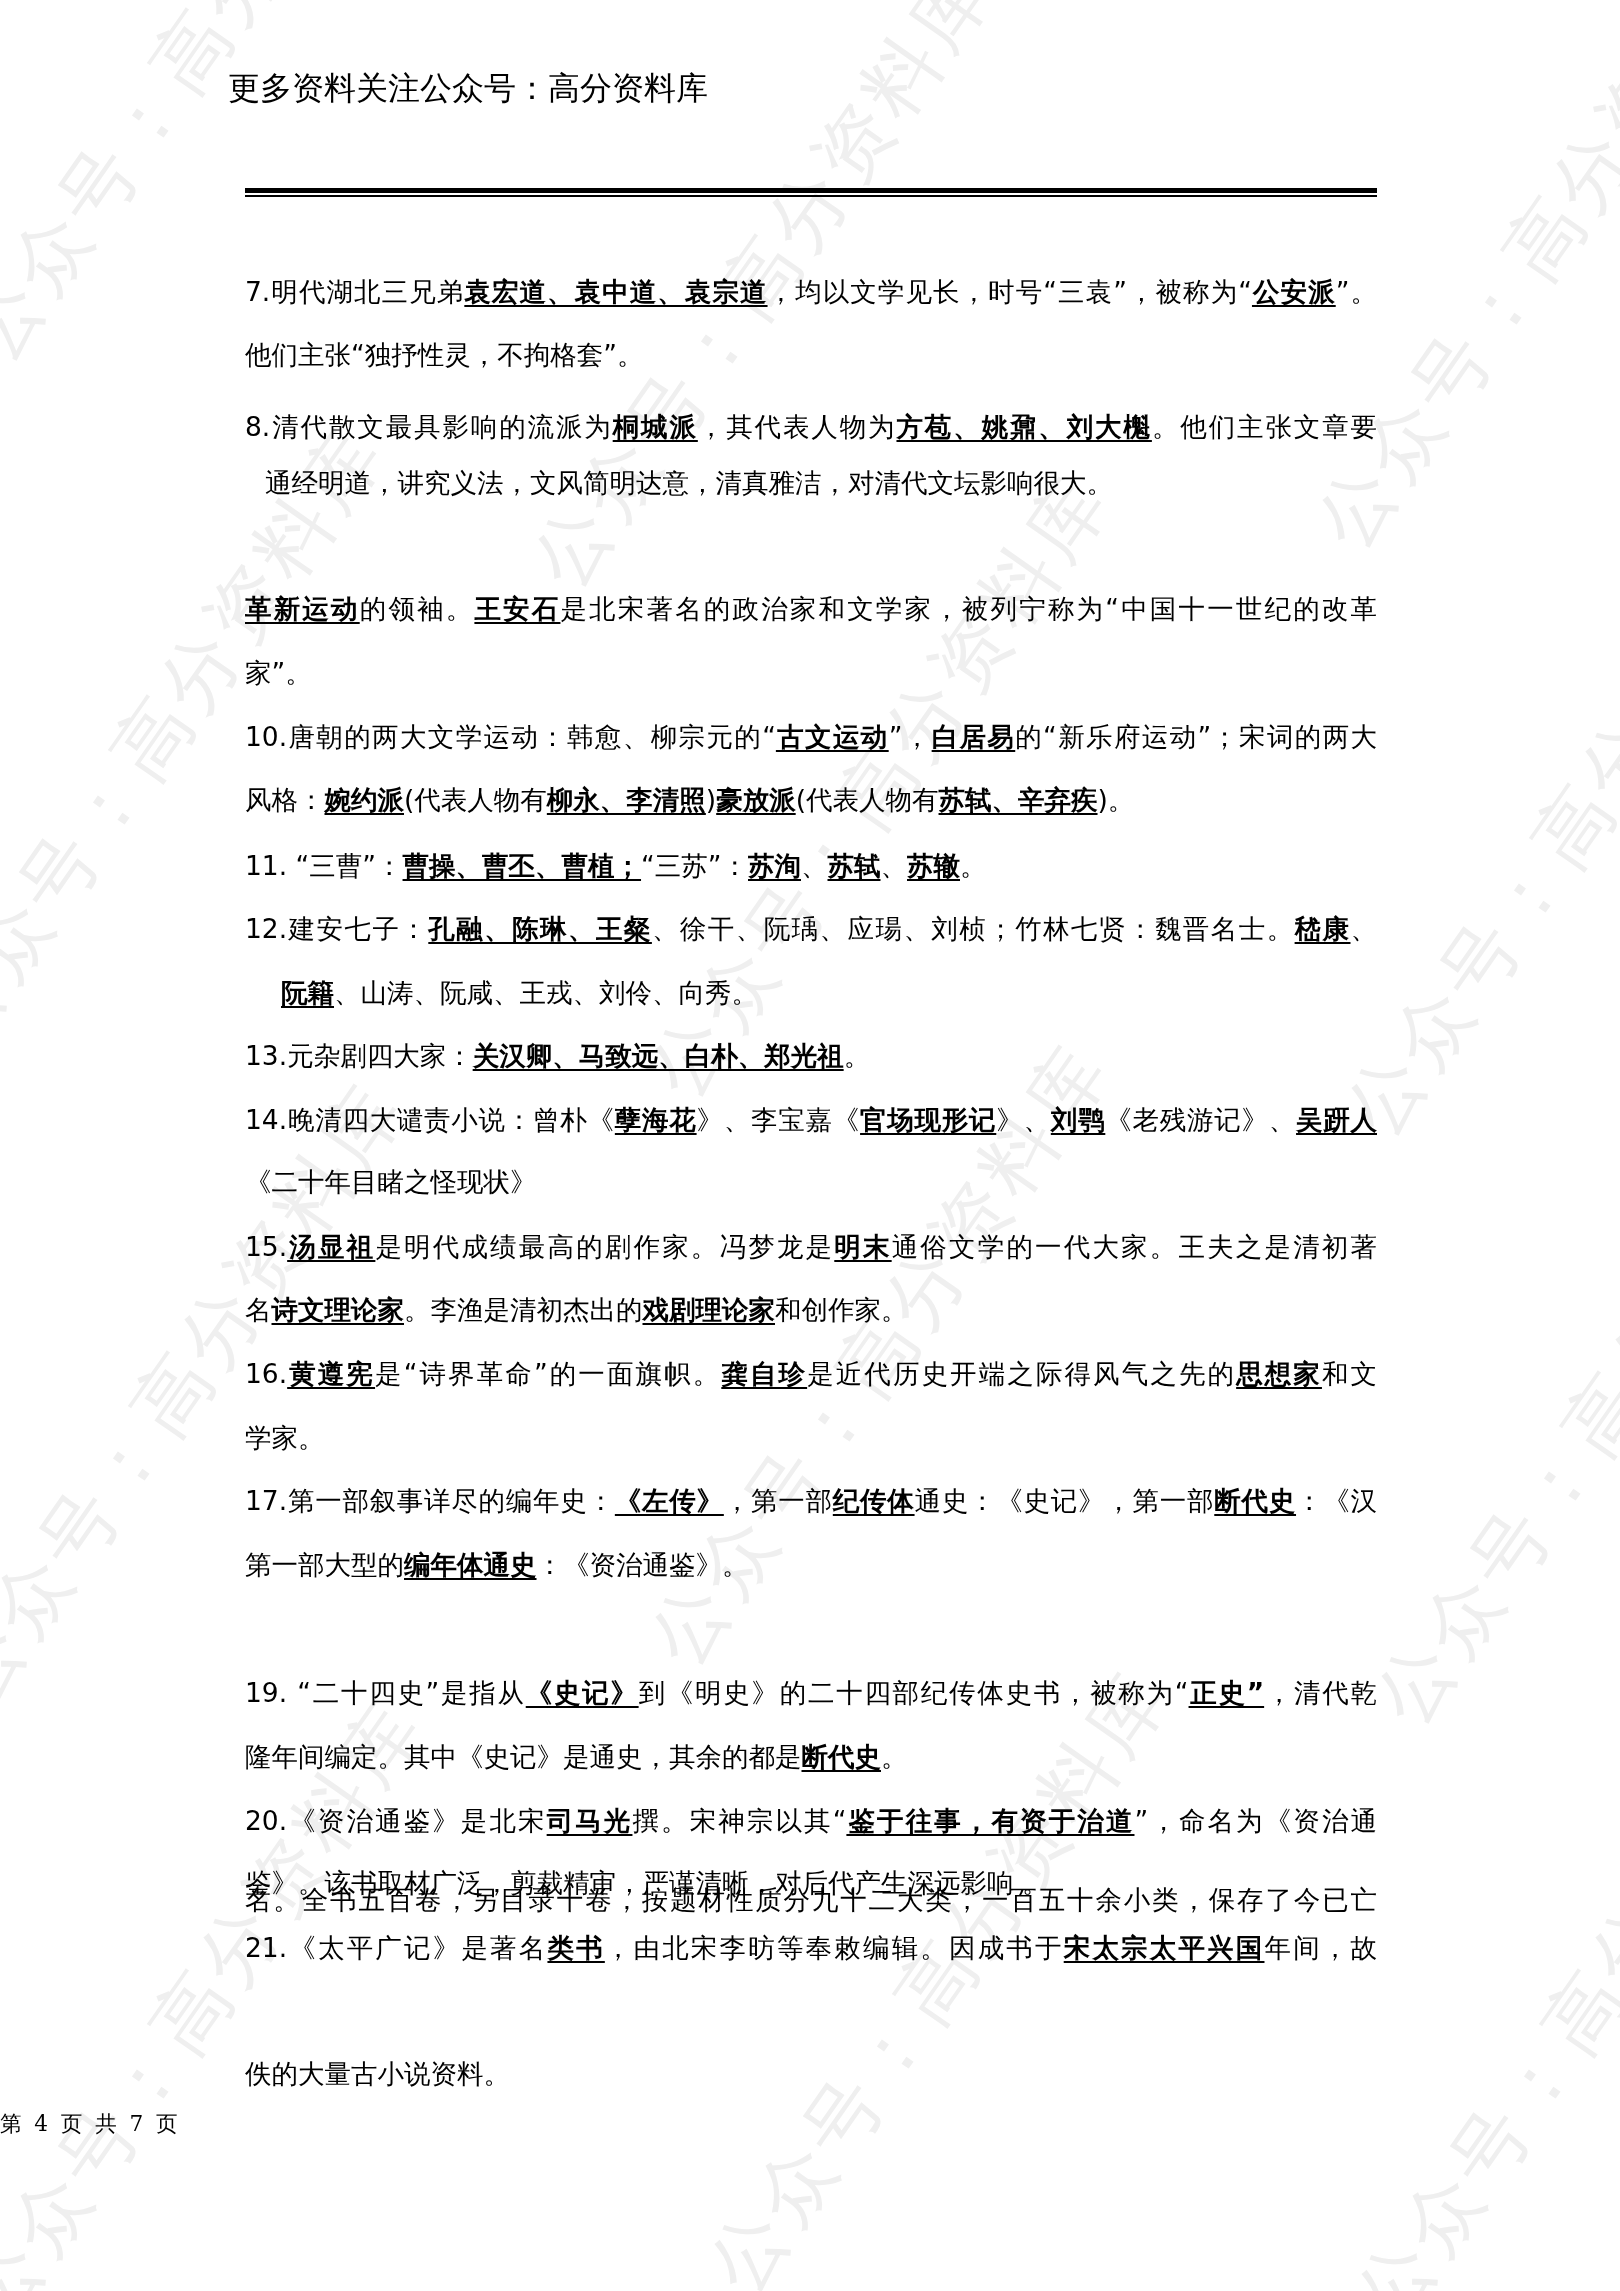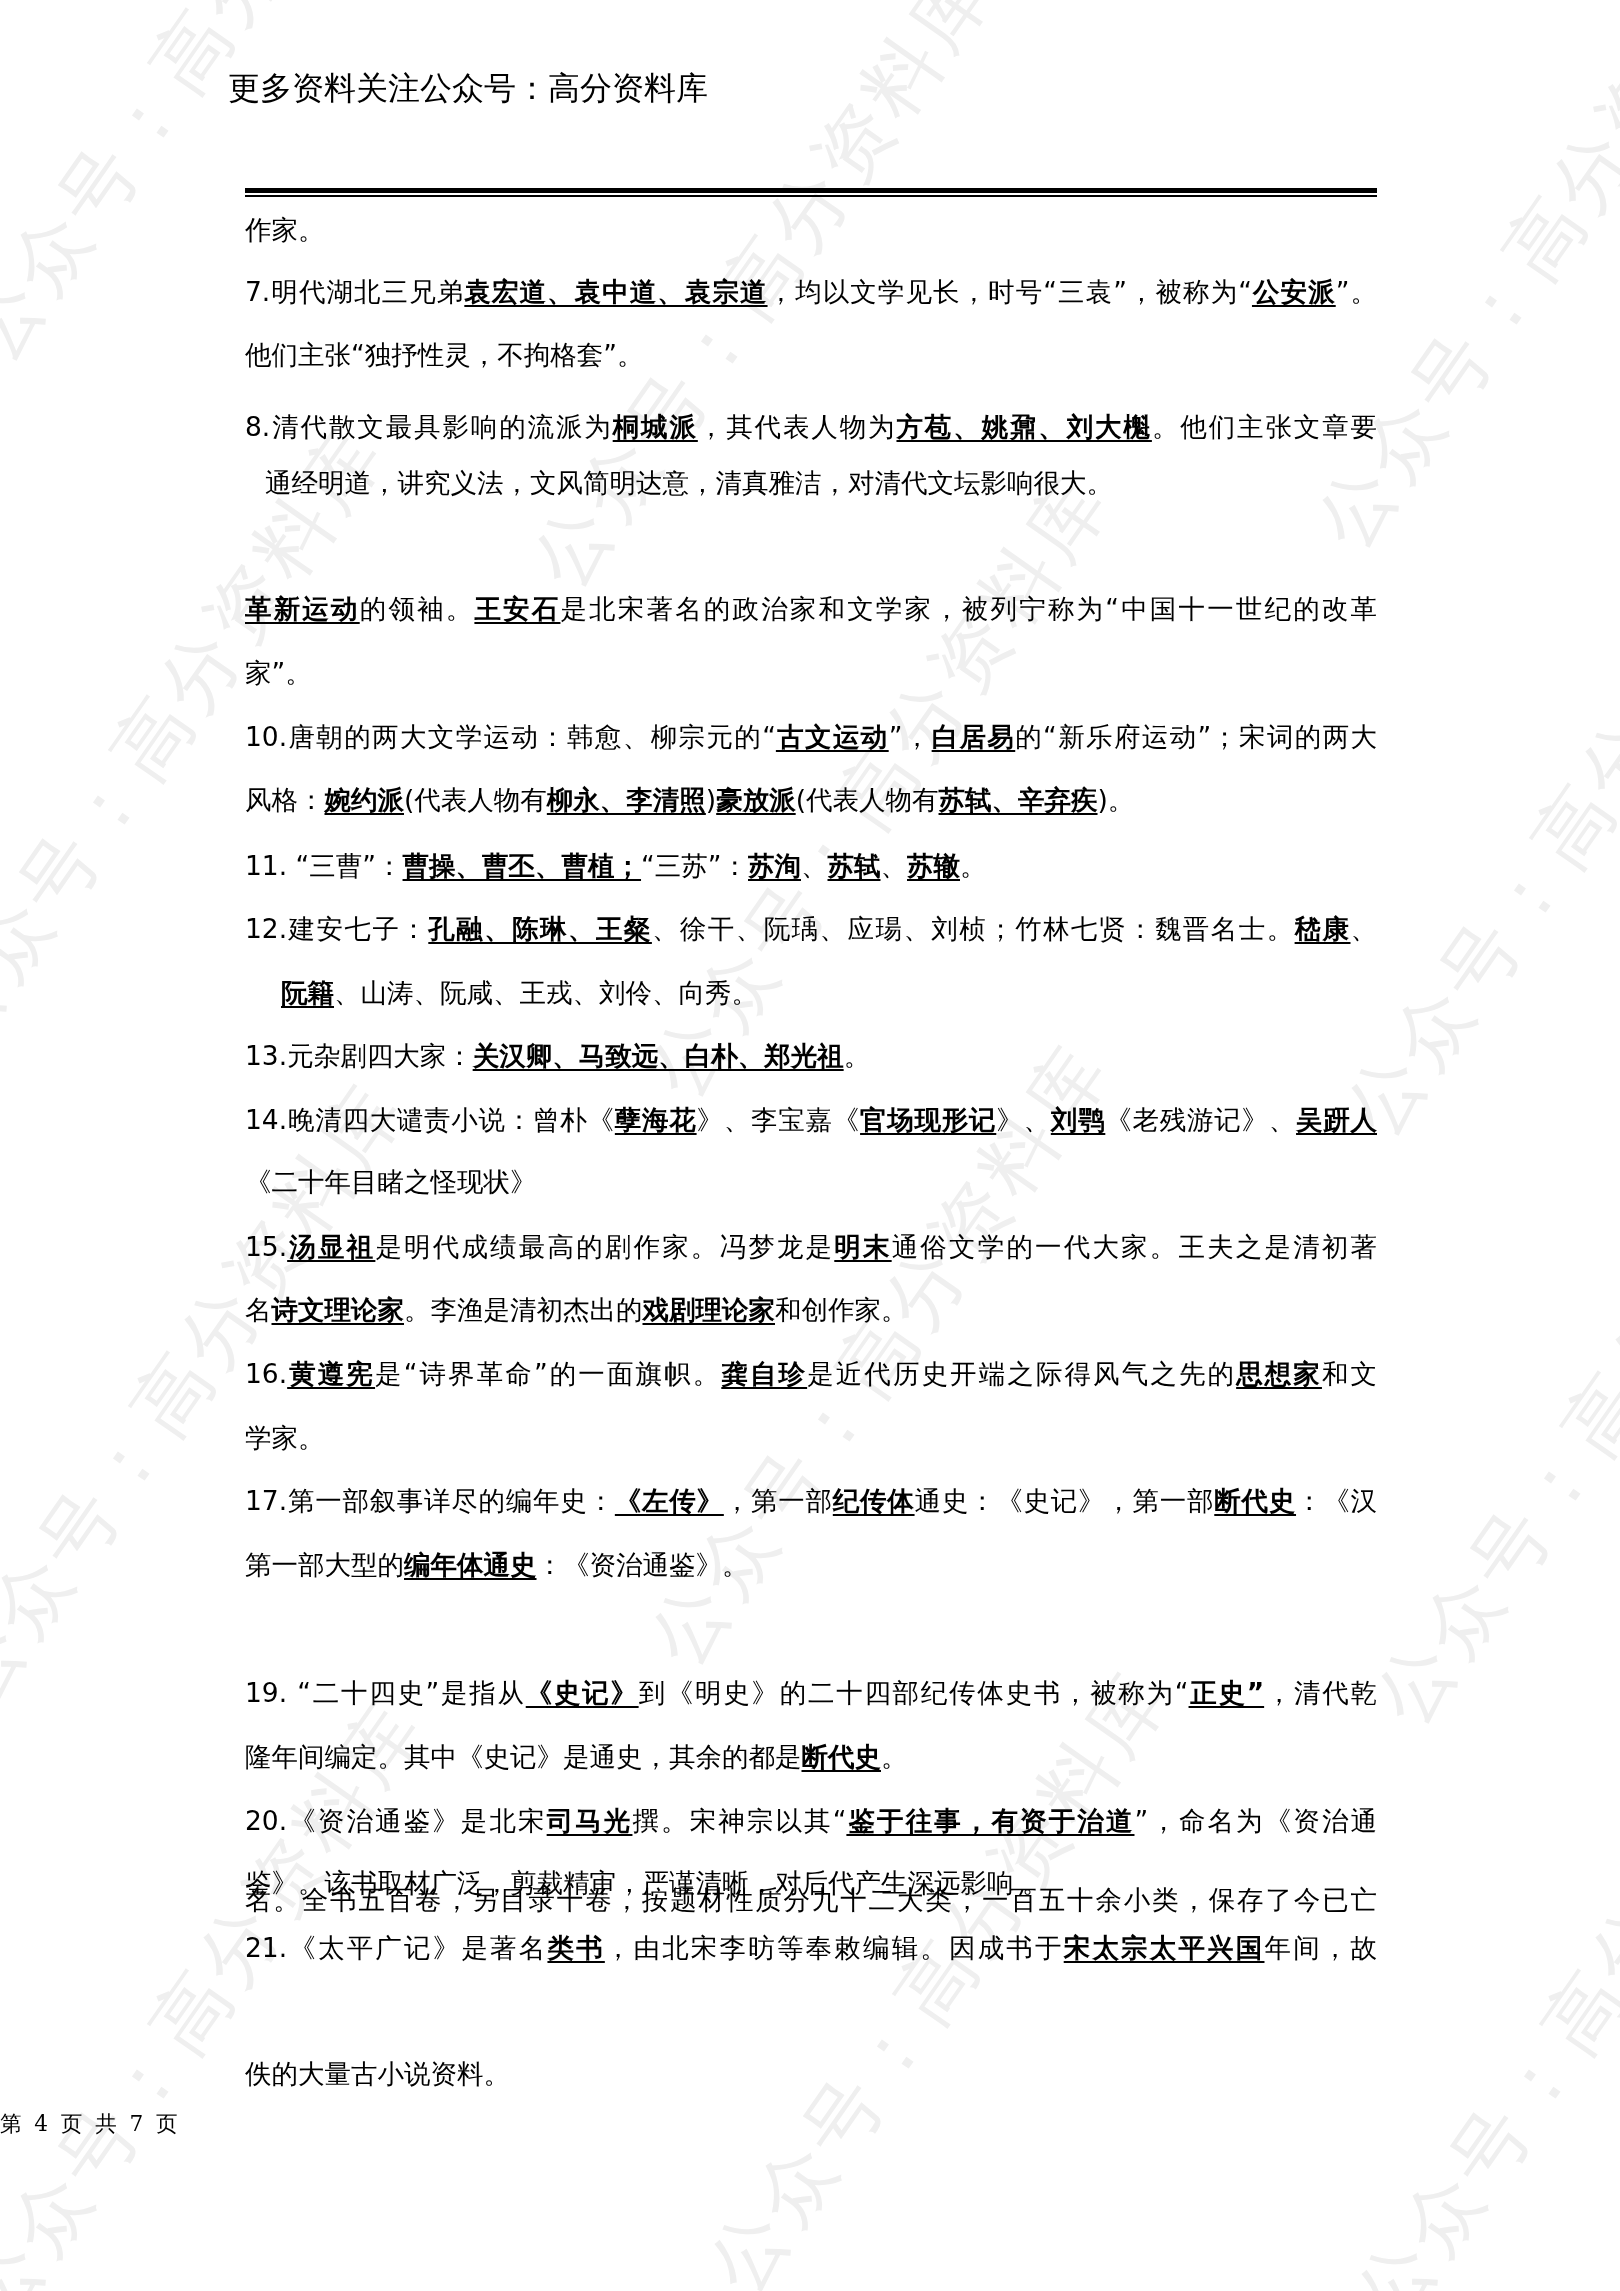--- a/index.html
+++ b/index.html
@@ -51,21 +51,20 @@
     <div class="wm" style="left: 686px; top: 2254px; color: rgb(239, 239, 239);">公众号：高分资料库</div>
     <div class="wm" style="left: 1333px; top: 2284px; color: rgb(239, 239, 239);">公众号：高分资料库</div>
   </div>
 
 <div class="header-title">更多资料关注公众号：高分资料库</div>
 
 <div class="rule thick"></div>
 <div class="rule thin"></div>
 
 <div class="content" id="content">
-    <div class="line" style="top: 210px;"><span>作家。</span></div>
     <div class="line full" style="top: 272px;"><span>7.明代湖北三兄弟</span><span class="b">袁宏道、袁中道、袁宗道</span><span>，均以文学见长，时号“三袁”，被称为“</span><span class="b">公安派</span><span>”。</span></div>
     <div class="line" style="top: 335px;"><span>他们主张“独抒性灵，不拘格套”。</span></div>
     <div class="line full" style="top: 399px; margin-top: 8px;"><span>8.清代散文最具影响的流派为</span><span class="b">桐城派</span><span>，其代表人物为</span><span class="b">方苞、姚鼐、刘大櫆</span><span>。他们主张文章要</span></div>
     <div class="line" style="top: 463px; margin-left: 20px;"><span>通经明道，讲究义法，文风简明达意，清真雅洁，对清代文坛影响很大。</span></div>
     <div class="line full" style="top: 589px;"><span class="b">革新运动</span><span>的领袖。</span><span class="b">王安石</span><span>是北宋著名的政治家和文学家，被列宁称为“中国十一世纪的改革</span></div>
     <div class="line" style="top: 653px;"><span>家”。</span></div>
     <div class="line full" style="top: 717px;"><span>10.唐朝的两大文学运动：韩愈、柳宗元的“</span><span class="b">古文运动</span><span>”，</span><span class="b">白居易</span><span>的“新乐府运动”；宋词的两大</span></div>
     <div class="line" style="top: 780px;"><span>风格：</span><span class="b">婉约派</span><span>(代表人物有</span><span class="b">柳永、李清照</span><span>)</span><span class="b">豪放派</span><span>(代表人物有</span><span class="b">苏轼、辛弃疾</span><span>)。</span></div>
     <div class="line" style="top: 846px;"><span>11. “三曹”：</span><span class="b">曹操、曹丕、曹植；</span><span>“三苏”：</span><span class="b">苏洵</span><span>、</span><span class="b">苏轼</span><span>、</span><span class="b">苏辙</span><span>。</span></div>
     <div class="line full" style="top: 909px;"><span>12.建安七子：</span><span class="b">孔融、陈琳、王粲</span><span>、徐干、阮瑀、应瑒、刘桢；竹林七贤：魏晋名士。</span><span class="b">嵇康</span><span>、</span></div>

